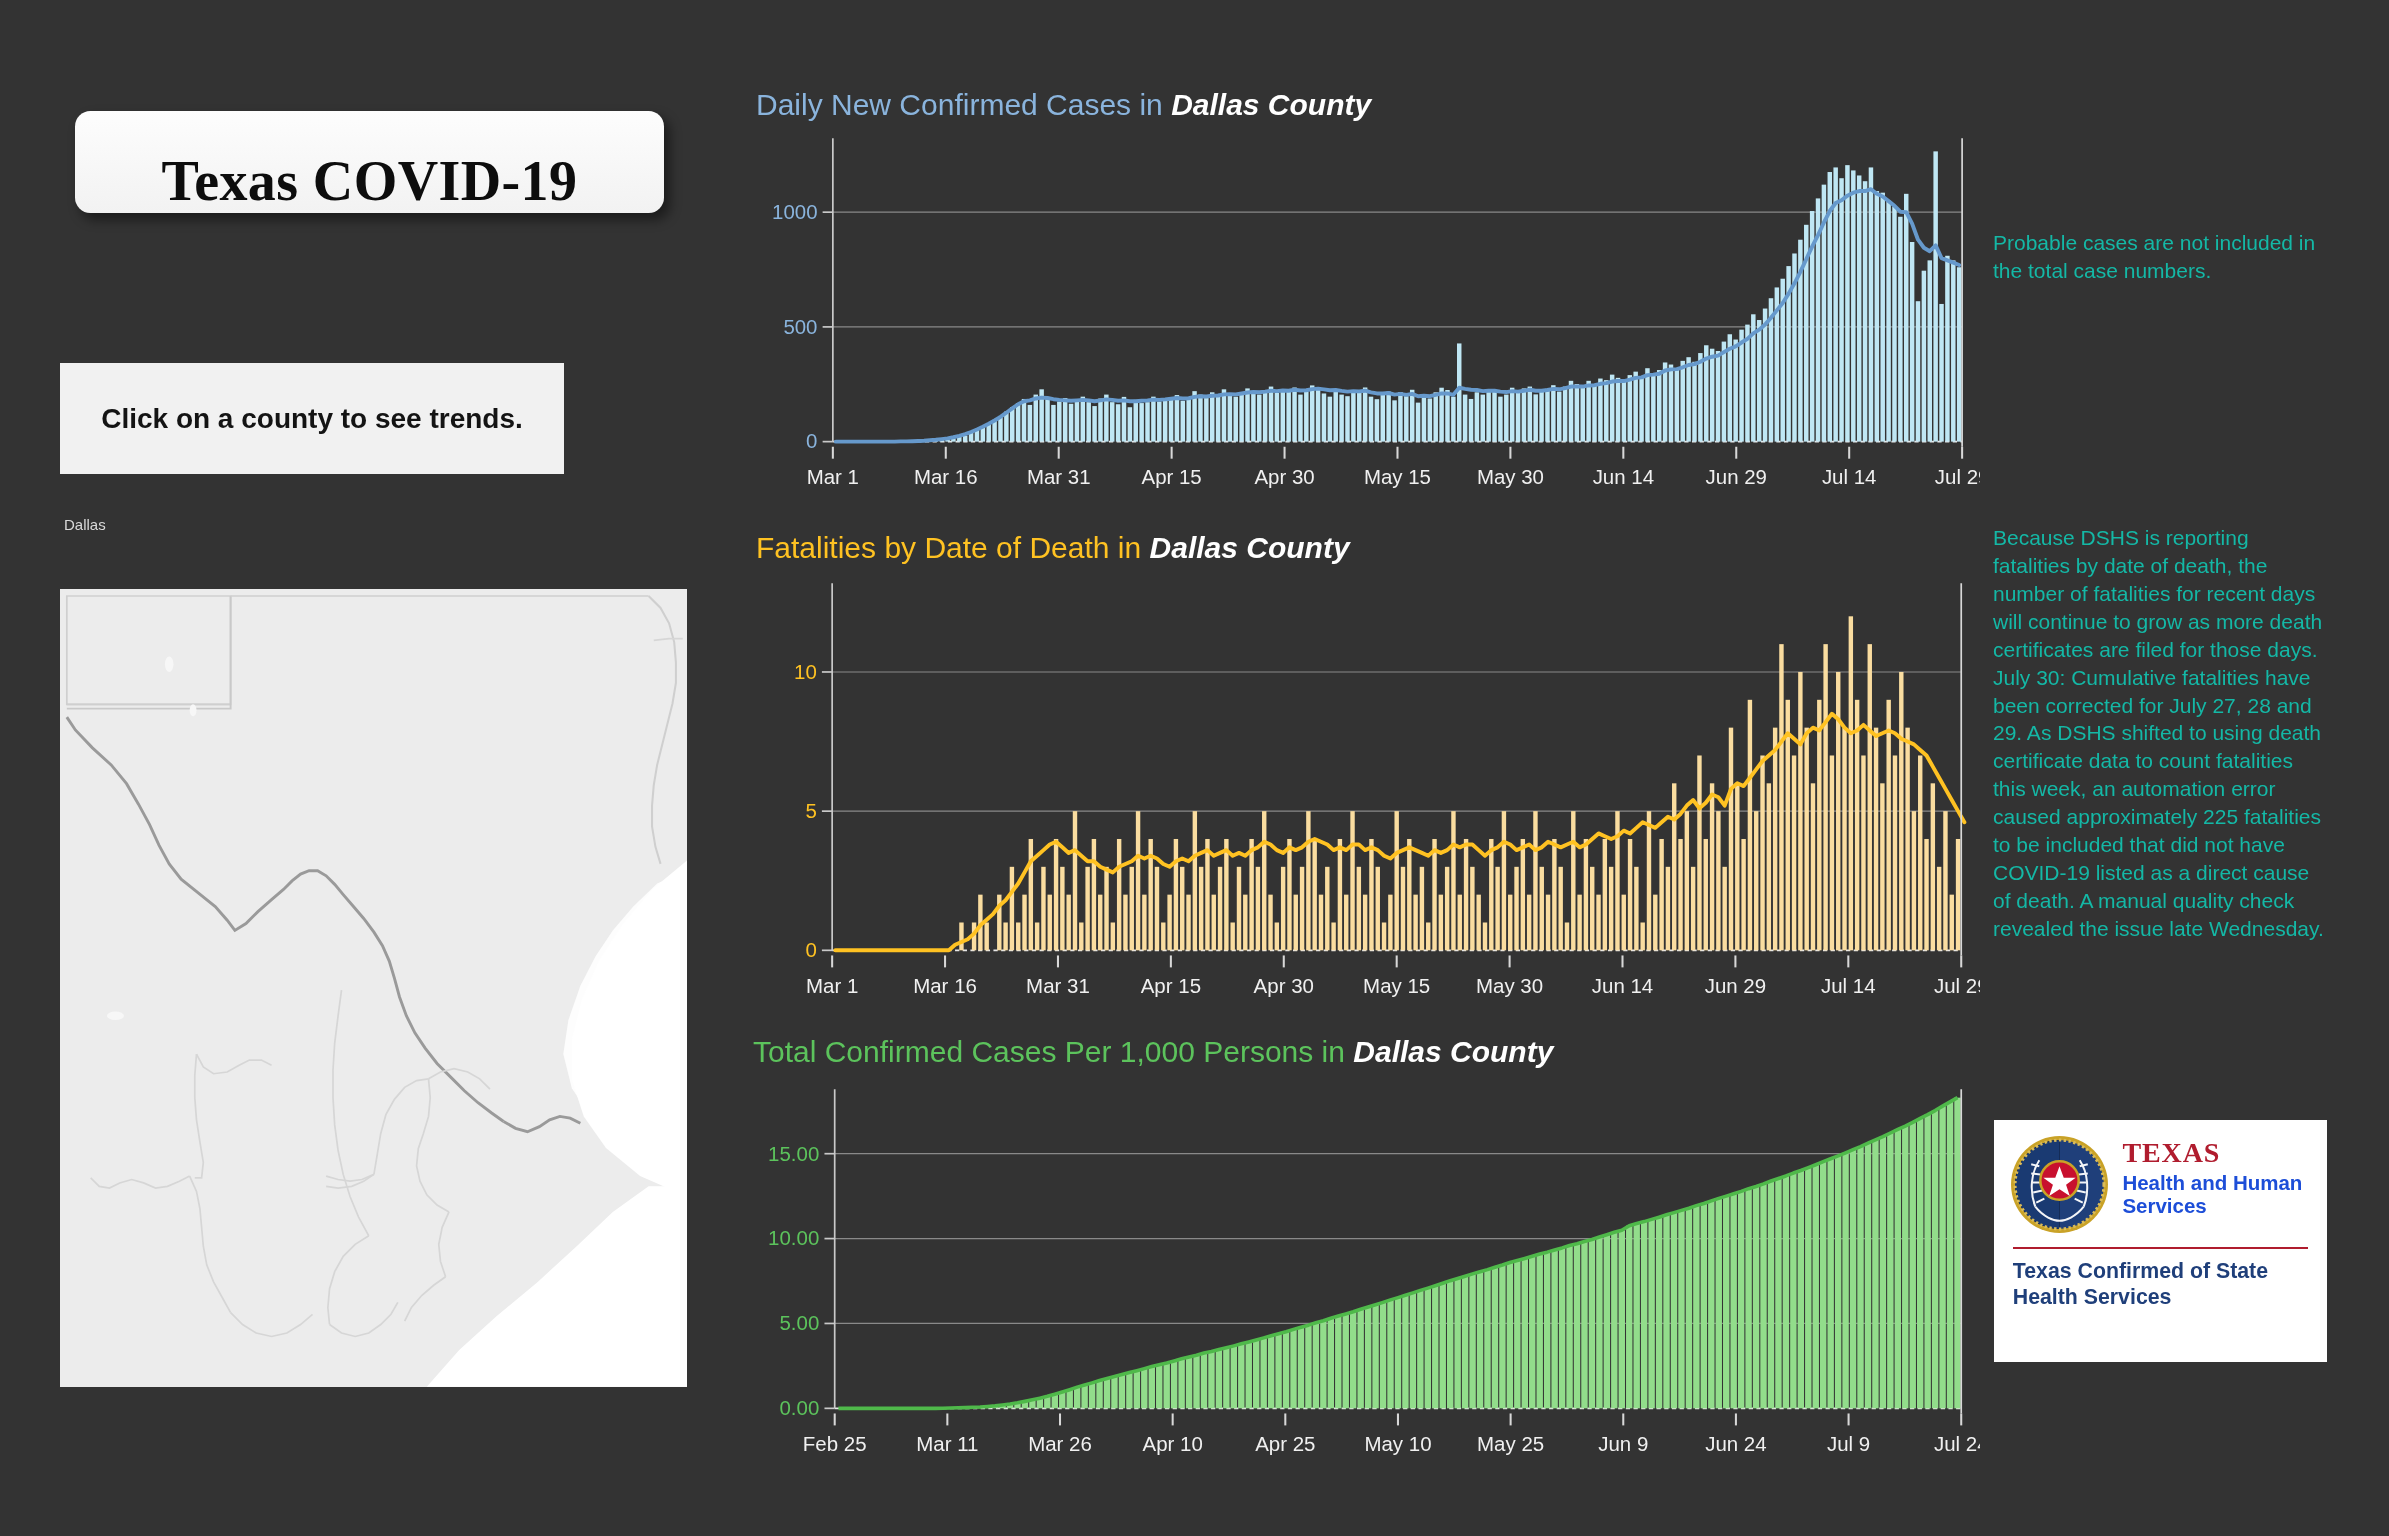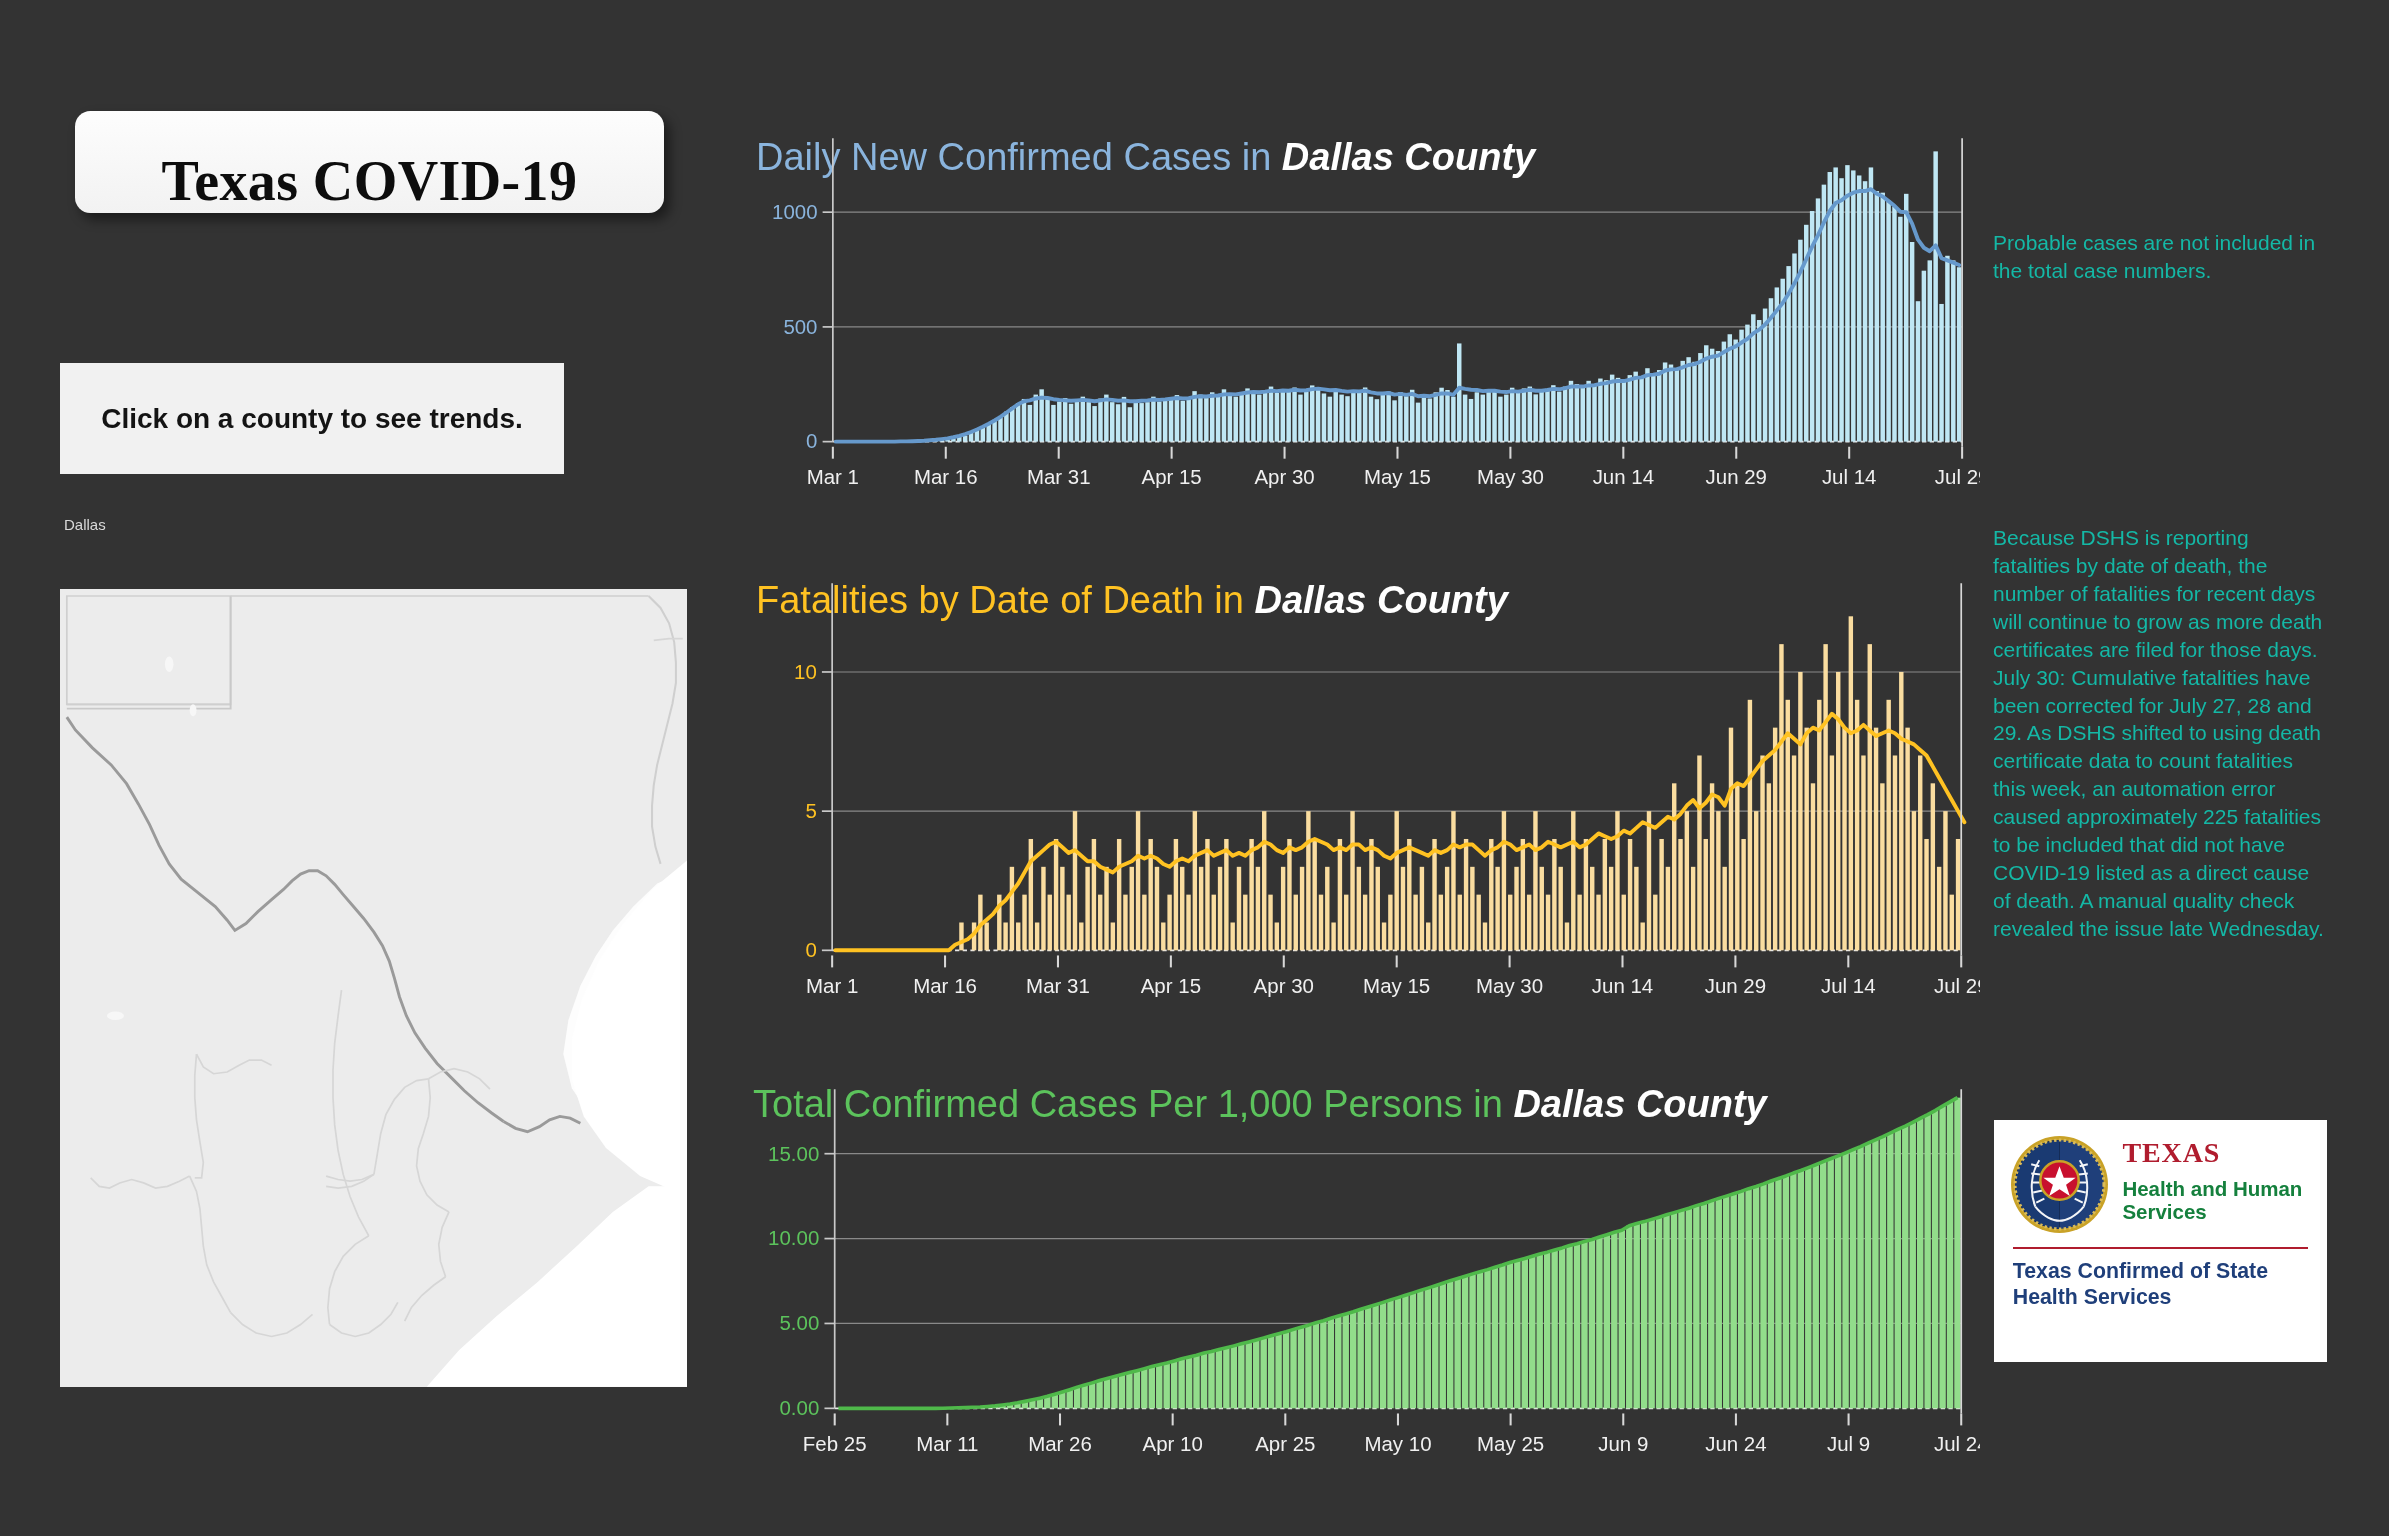--- a/index.html
+++ b/index.html
@@ -43,21 +43,21 @@
   .map-box {
     position: absolute; left: 60px; top: 589px;
     width: 627px; height: 798px;
     background: #ececec; overflow: hidden;
   }
   .map-svg { position: absolute; left: 0; top: 0; width: 627px; height: 798px; }
 
   
   .chart-title {
     position: absolute;
-    font-size: 38px; white-space: nowrap; margin-top: 48px;
+    font-size: 30px; white-space: nowrap;
   }
   .chart-title .county { font-weight: bold; font-style: italic; color: #ffffff; }
   .plot { position: absolute; }
   .plot svg { display: block; }
 
   .side-note {
     position: absolute;
     font-size: 21px; line-height: 1.33; color: #14b8a6;
   }
 
@@ -70,22 +70,22 @@
   }
   .dshs-top { display: flex; align-items: flex-start; gap: 12px; }
   .seal { width: 101px; height: 101px; flex: 0 0 auto; }
   .dshs-wordmark { padding-top: 5.1px; }
   .dshs-texas {
     font-family: "Liberation Serif", serif;
     font-size: 28px; font-weight: bold; color: #b01c2e;
     letter-spacing: 0.9px; line-height: 1;
   }
   .dshs-hhs {
-    font-size: 20.5px; font-weight: bold; color: #15803d;
-    line-height: 1.12; margin-top: 11px;
+    font-size: 20.5px; font-weight: bold; color: #1d4ed8;
+    line-height: 1.12; margin-top: 5px;
   }
   .dshs-rule { height: 2.6px; background: #b01c2e; margin: 12px 3.4px 10.2px 3.4px; }
   .dshs-dept {
     font-size: 21.3px; font-weight: bold; color: #1f3f7a; line-height: 1.18;
     padding-left: 3.4px;
   }
 </style>
 </head>
 <body>
 

